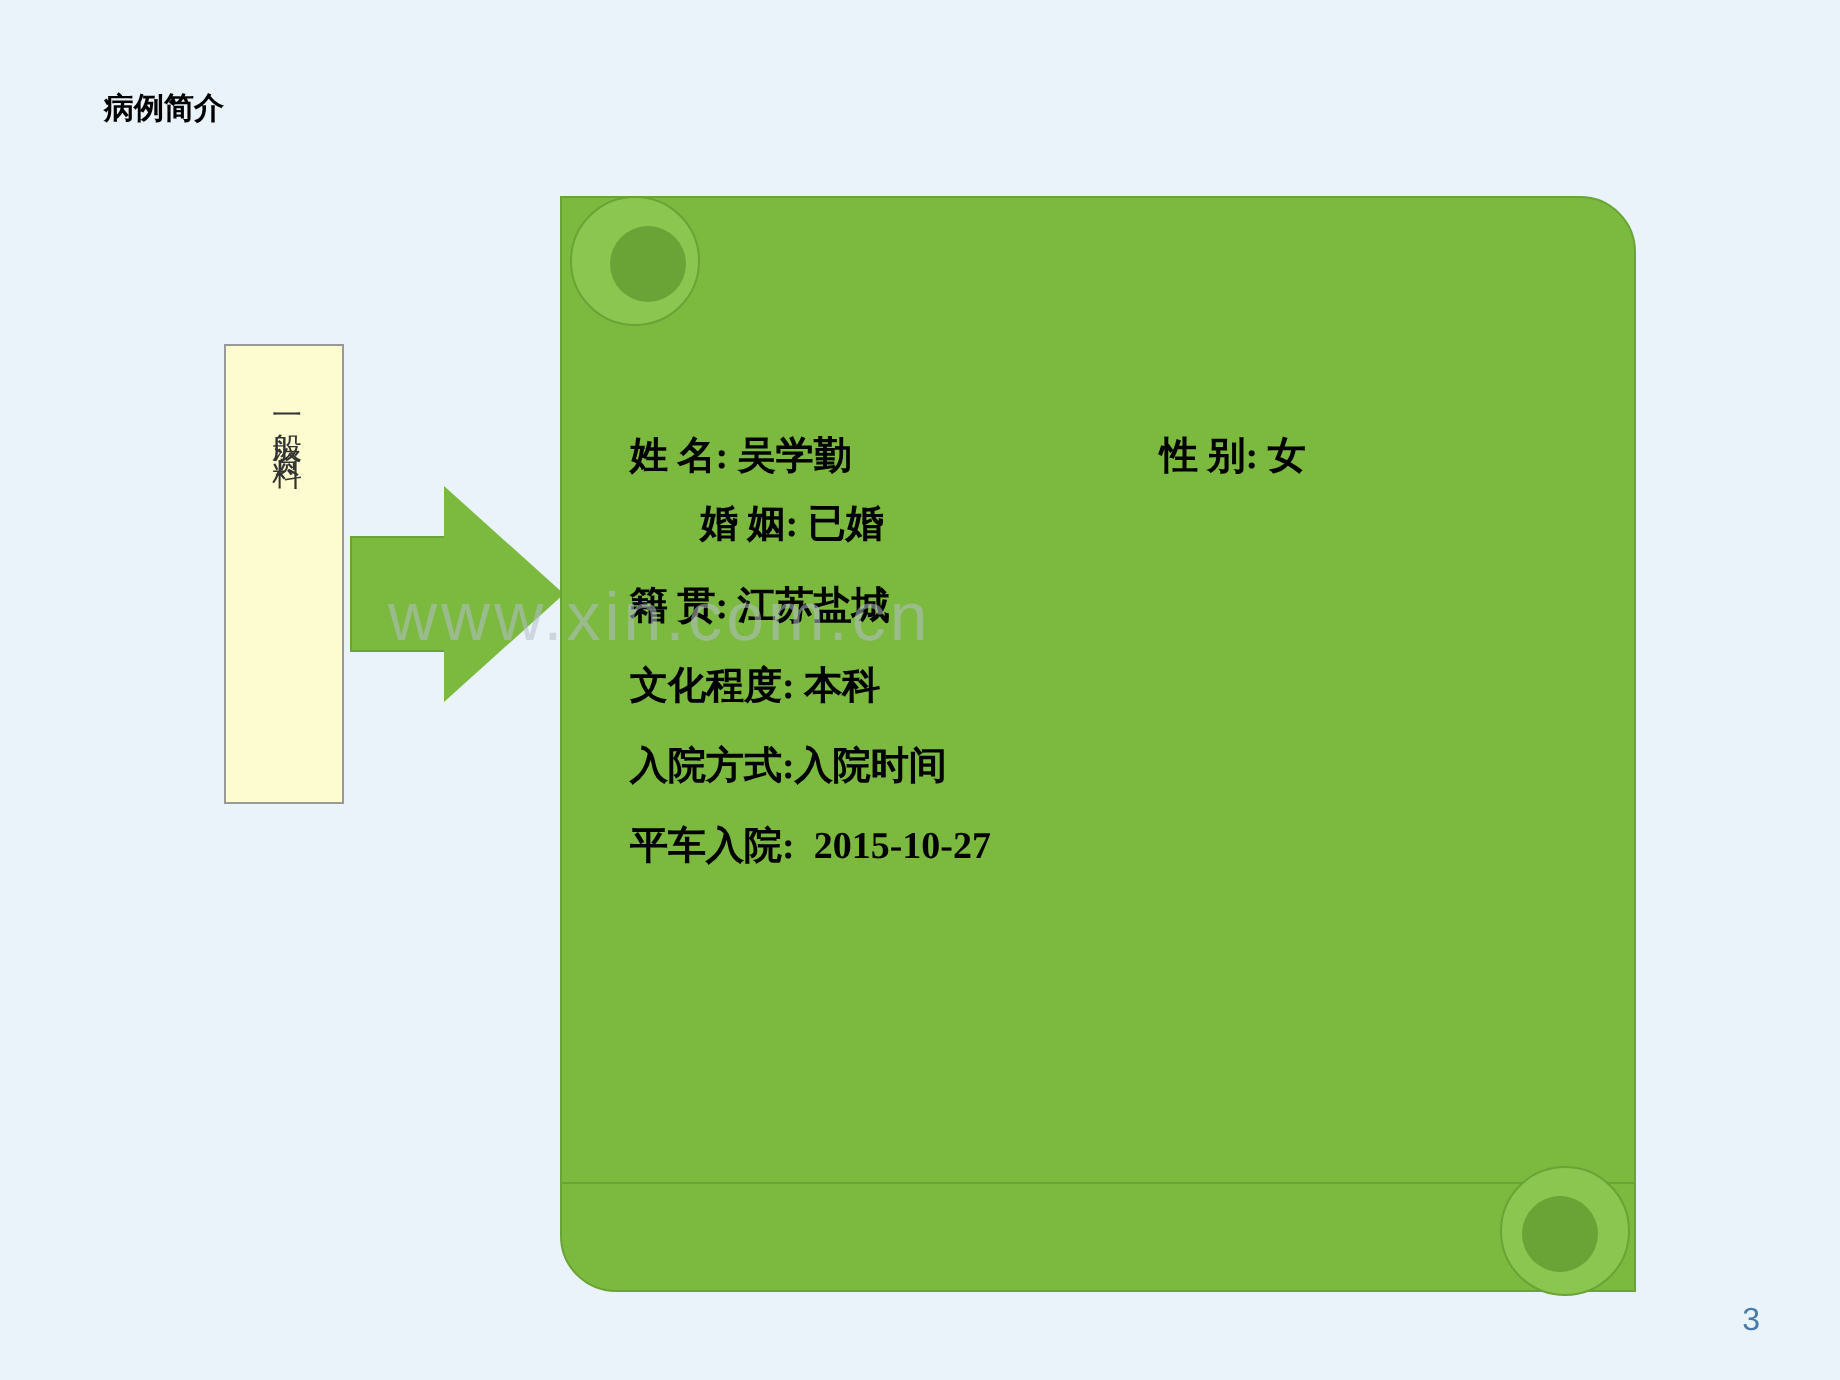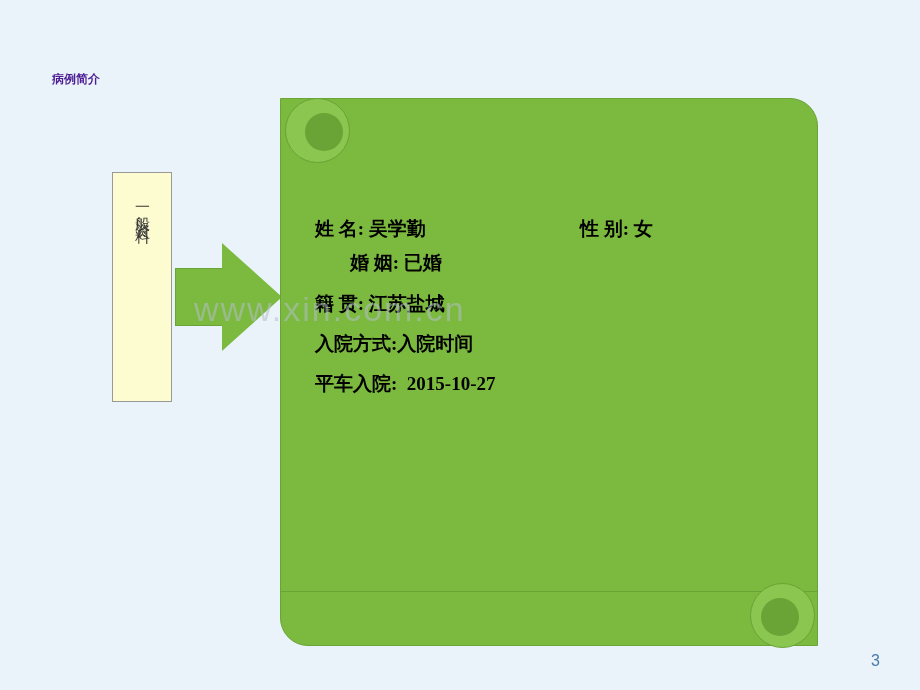--- a/index.html
+++ b/index.html
@@ -10,25 +10,25 @@
     body {
       width: 920px;
       height: 690px;
       background: #eaf3f9;
       font-family: "SimSun", "宋体", serif;
       position: relative;
       overflow: hidden;
     }
     .title {
       position: absolute;
-      top: 71px;
+      top: 45px;
       left: 52px;
-      font-size: 12px;
+      font-size: 15px;
       font-weight: bold;
-      color: #4c1d95;
+      color: #000000;
     }
     .info-box {
       position: absolute;
       top: 172px;
       left: 112px;
       width: 60px;
       height: 230px;
       background: #fdfcd0;
       border: 1px solid #999;
     }
@@ -230,20 +230,24 @@
       <div class="field-right">
         <span>婚 姻:</span>
         <span>已婚</span>
       </div>
     </div>
     <div class="single-row">
       <span>籍 贯:</span>
       <span>江苏盐城</span>
     </div>
     <div class="single-row">
+      <span>文化程度:</span>
+      <span>本科</span>
+    </div>
+    <div class="single-row">
       <span>入院方式:</span><span>入院时间</span>
     </div>
     <div class="single-row">
       <span>平车入院:</span>
       &nbsp;<span>2015-10-27</span>
     </div>
   </div>
 </div>
 
 <div class="watermark">www.xin.com.cn</div>

